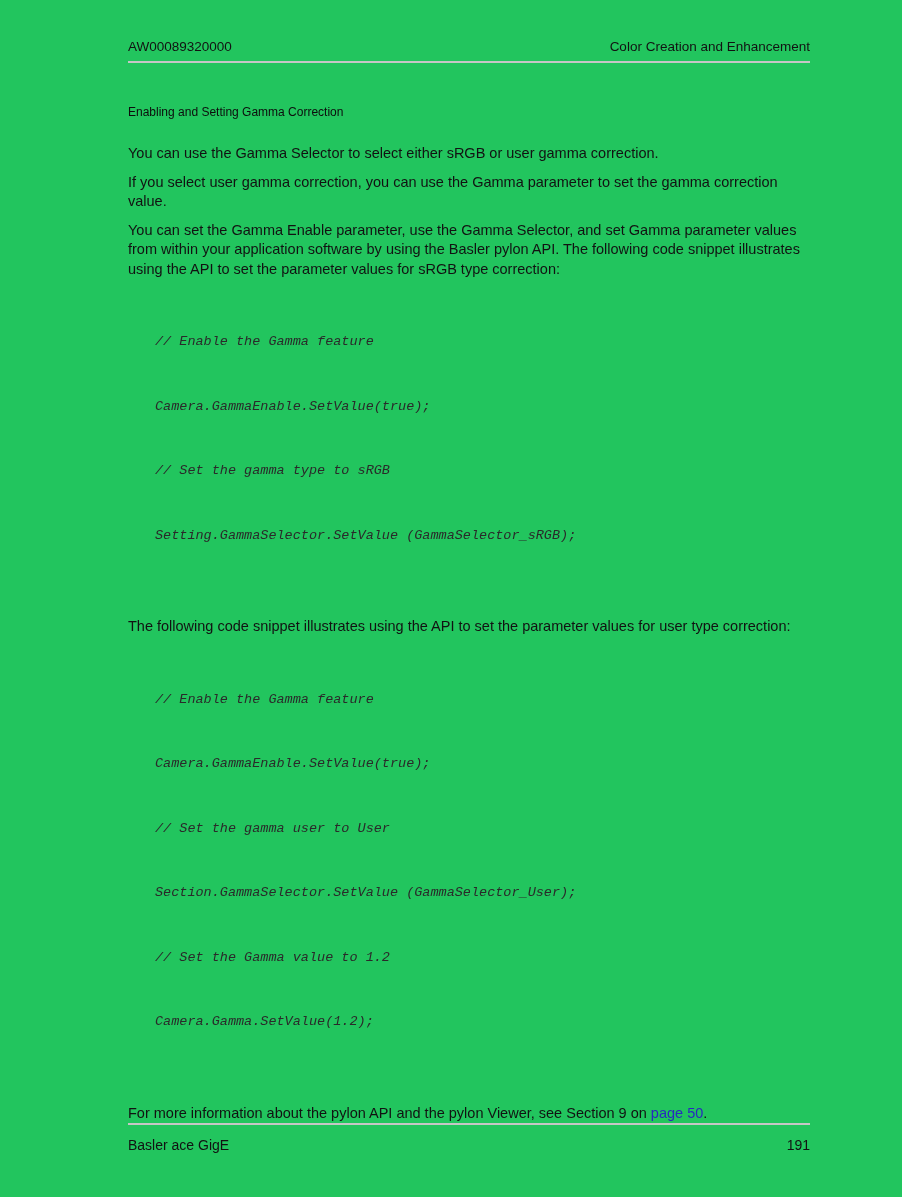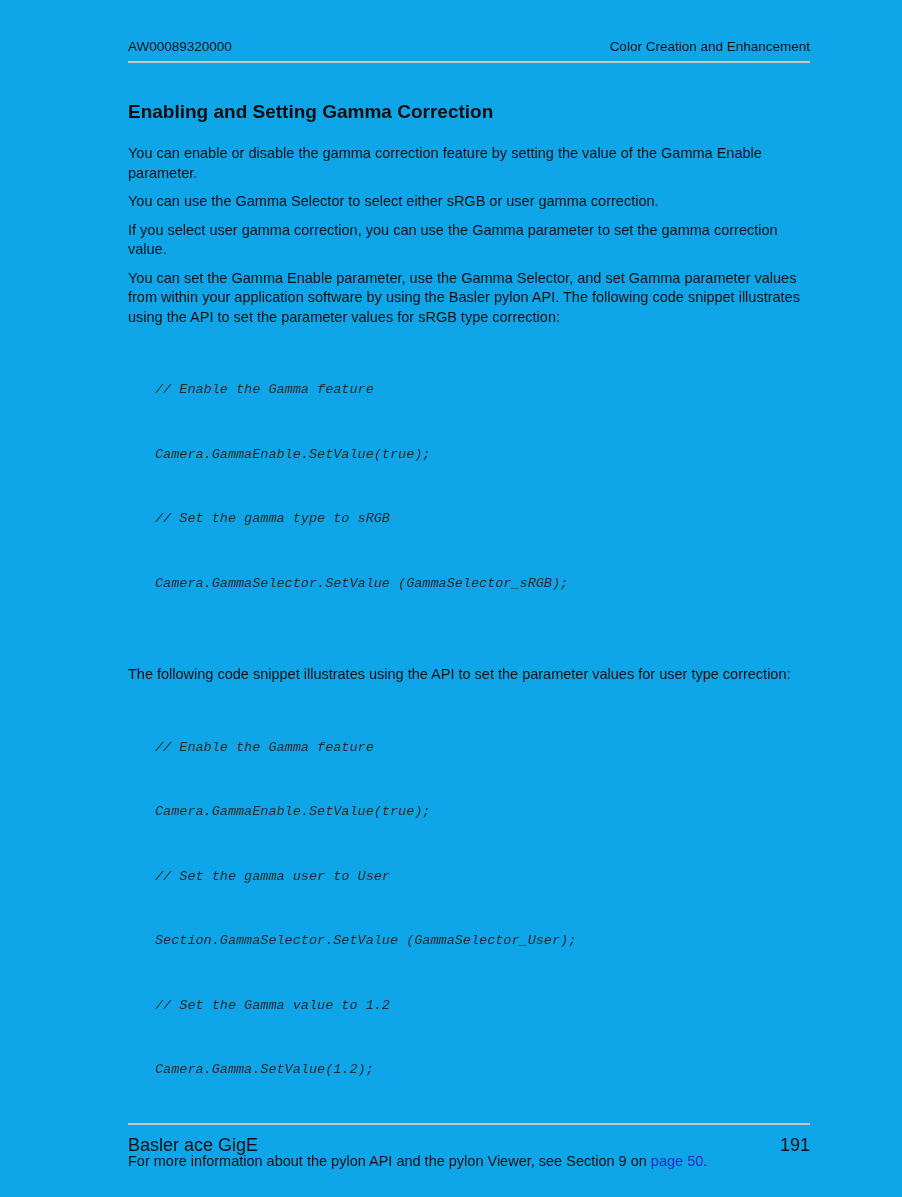--- a/index.html
+++ b/index.html
@@ -1,21 +1,21 @@
 <!DOCTYPE html>
 <html><head>
 <meta charset="utf-8">
 <style>
   html, body { margin: 0; padding: 0; }
   body { background: #ffffff; }
   .page {
     position: relative;
     width: 902px;
     height: 1197px;
-    background: #0ea5e9;
+    background: #22c55e;
     font-family: "Liberation Sans", sans-serif;
     color: #121212;
     overflow: hidden;
   }
   .header {
     position: absolute;
     left: 128px;
     right: 92px;
     top: 39px;
     display: flex;
@@ -32,22 +32,22 @@
   }
   .rule-header { top: 61px; }
   .rule-footer { top: 1123px; }
   .content {
     position: absolute;
     left: 128px;
     width: 684px;
     top: 101px;
   }
   h1.section-title {
-    font-size: 19px;
-    font-weight: bold;
+    font-size: 12px;
+    font-weight: normal;
     line-height: 22px;
     margin: 0 0 21px 0;
     color: #0d0d0d;
   }
   p.body-text {
     font-size: 14.5px;
     line-height: 19.5px;
     margin: 0 0 9px 0;
   }
   .code-block {
@@ -65,48 +65,47 @@
     text-decoration: none;
     cursor: pointer;
   }
   .footer {
     position: absolute;
     left: 128px;
     right: 92px;
     top: 1138px;
     display: flex;
     justify-content: space-between;
-    font-size: 18px;
+    font-size: 14px;
     line-height: 15px;
   }
 </style>
 </head>
 <body>
 
 <div class="page">
 
   <div class="header">
     <span>AW00089320000</span>
     <span>Color Creation and Enhancement</span>
   </div>
   <div class="rule rule-header" style="border-top-color: rgb(198, 198, 198);"></div>
 
   <div class="content">
     <h1 class="section-title">Enabling and Setting Gamma Correction</h1>
 
-    <p class="body-text">You can enable or disable the gamma correction feature by setting the value of the Gamma Enable parameter.</p>
     <p class="body-text">You can use the Gamma Selector to select either sRGB or user gamma correction.</p>
     <p class="body-text">If you select user gamma correction, you can use the Gamma parameter to set the gamma correction value.</p>
     <p class="body-text">You can set the Gamma Enable parameter, use the Gamma Selector, and set Gamma parameter values from within your application software by using the Basler pylon API. The following code snippet illustrates using the API to set the parameter values for sRGB type correction:</p>
 
     <div class="code-block">
       <div>// Enable the Gamma feature</div>
       <div>Camera.GammaEnable.SetValue(true);</div>
       <div>// Set the gamma type to sRGB</div>
-      <div>Camera.GammaSelector.SetValue (GammaSelector_sRGB);</div>
+      <div>Setting.GammaSelector.SetValue (GammaSelector_sRGB);</div>
     </div>
 
     <p class="body-text">The following code snippet illustrates using the API to set the parameter values for user type correction:</p>
 
     <div class="code-block">
       <div>// Enable the Gamma feature</div>
       <div>Camera.GammaEnable.SetValue(true);</div>
       <div>// Set the gamma user to User</div>
       <div>Section.GammaSelector.SetValue (GammaSelector_User);</div>
       <div>// Set the Gamma value to 1.2</div>

